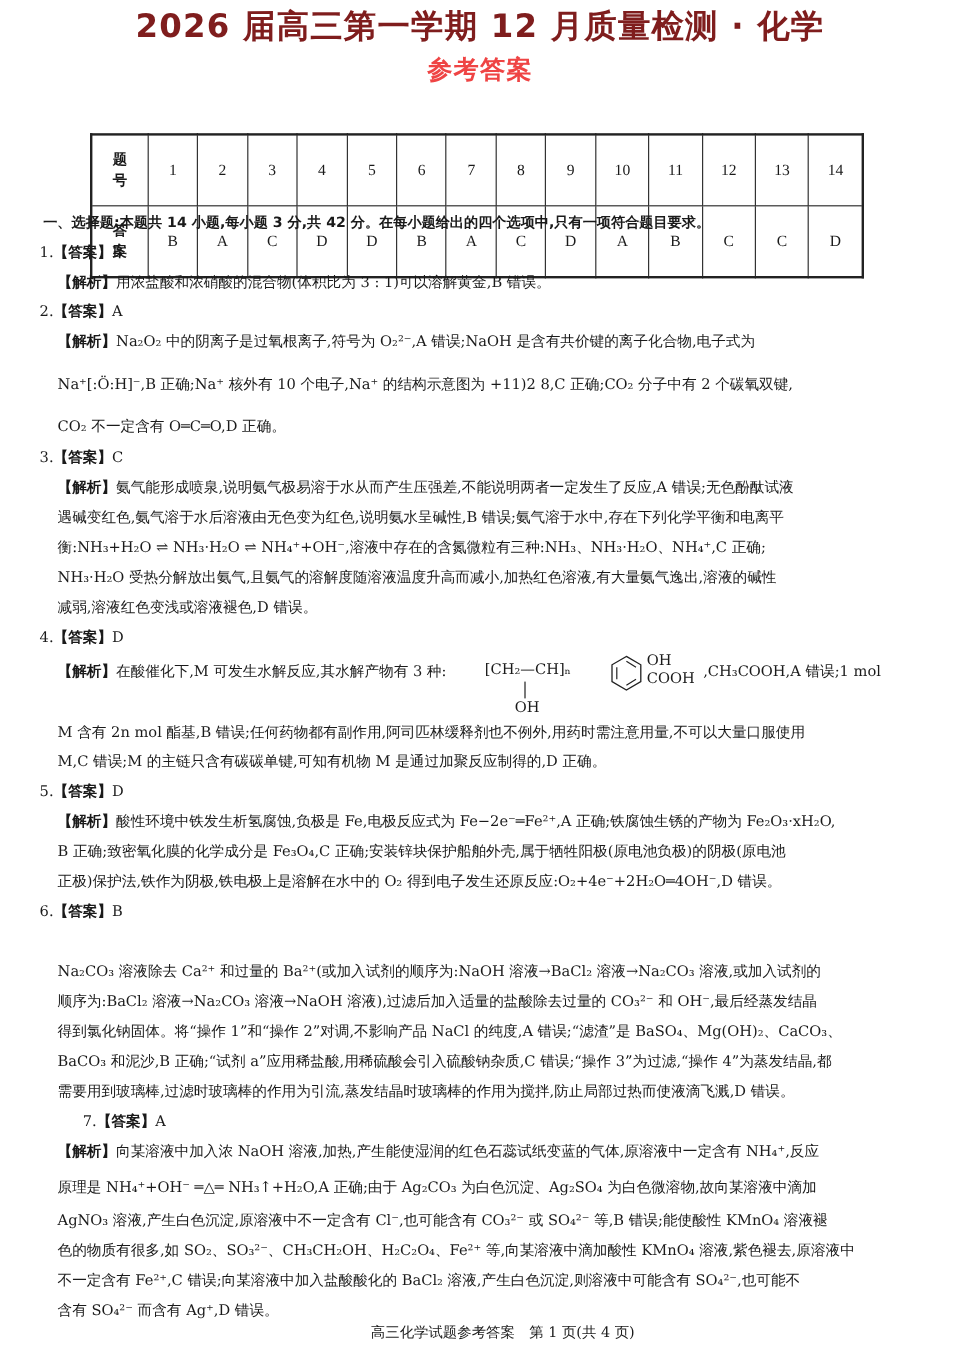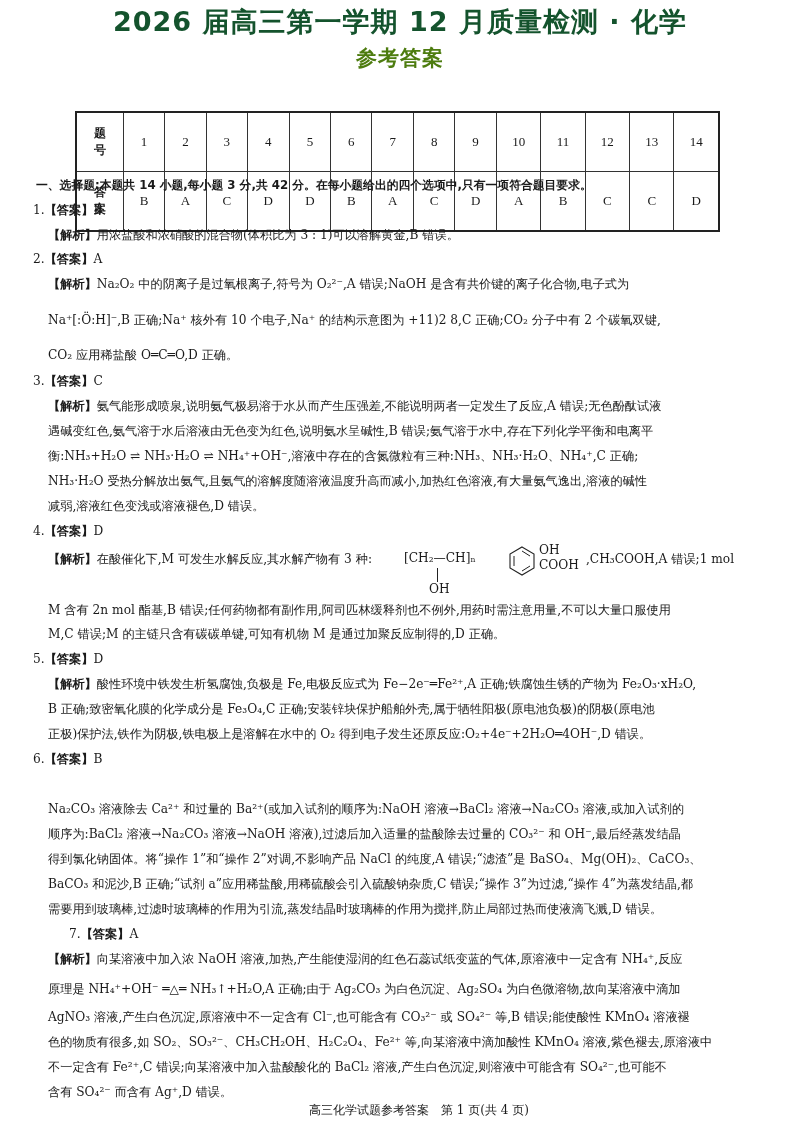--- a/index.html
+++ b/index.html
@@ -5,26 +5,26 @@
   html, body { margin: 0; padding: 0; background: #ffffff; }
   body {
     width: 800px; height: 1132px; position: relative; overflow: hidden;
     font-family: "DejaVu Serif", "Liberation Serif", serif;
     color: #1a1a1a;
   }
   .page { position: absolute; left: 0; top: 0; width: 800px; height: 1132px; }
   .title {
     position: absolute; left: 0; top: 4px; width: 800px; text-align: center;
     font-family: "DejaVu Sans", "Liberation Sans", sans-serif;
-    font-size: 27px; font-weight: bold; letter-spacing: 1px; color: #14532d;
+    font-size: 27px; font-weight: bold; letter-spacing: 1px; color: #7f1d1d;
   }
   .subtitle {
     position: absolute; left: 0; top: 44px; width: 800px; text-align: center;
     font-family: "DejaVu Sans", "Liberation Sans", sans-serif;
-    font-size: 21px; font-weight: bold; color: #4d7c0f; letter-spacing: 1px;
+    font-size: 21px; font-weight: bold; color: #ef4444; letter-spacing: 1px;
   }
   table.ans {
     position: absolute; left: 75px; top: 111px; width: 645px; height: 57px;
     border-collapse: collapse; border: 2px solid #222;
     font-family: "Liberation Serif", "DejaVu Serif", serif; font-size: 13px;
   }
   table.ans td {
     border: 1px solid #333; text-align: center; vertical-align: middle;
     height: 27px; padding: 12px; width: 41px;
   }
@@ -109,21 +109,21 @@
     <span class="tag">【解析】</span><span>用浓盐酸和浓硝酸的混合物(体积比为 3 : 1)可以溶解黄金,B 错误。</span>
   </div>
 
   <div class="line qnum" style="top:251px;">
     <span>2.</span><span class="tag">【答案】</span><span>A</span>
   </div>
   <div class="line body" style="top:276px;">
     <span class="tag">【解析】</span><span>Na₂O₂ 中的阴离子是过氧根离子,符号为 O₂²⁻,A 错误;NaOH 是含有共价键的离子化合物,电子式为</span>
   </div>
   <div class="line body" style="top:312px;">Na⁺[:Ö:H]⁻,B 正确;Na⁺ 核外有 10 个电子,Na⁺ 的结构示意图为 +11)2 8,C 正确;CO₂ 分子中有 2 个碳氧双键,</div>
-  <div class="line body" style="top:347px;">CO₂ 应用稀盐酸 O═C═O,D 正确。</div>
+  <div class="line body" style="top:347px;">CO₂ 不一定含有 O═C═O,D 正确。</div>
 
   <div class="line qnum" style="top:373px;">
     <span>3.</span><span class="tag">【答案】</span><span>C</span>
   </div>
   <div class="line body" style="top:398px;">
     <span class="tag">【解析】</span><span>氨气能形成喷泉,说明氨气极易溶于水从而产生压强差,不能说明两者一定发生了反应,A 错误;无色酚酞试液</span>
   </div>
   <div class="line body" style="top:423px;">遇碱变红色,氨气溶于水后溶液由无色变为红色,说明氨水呈碱性,B 错误;氨气溶于水中,存在下列化学平衡和电离平</div>
   <div class="line body" style="top:448px;">衡:NH₃+H₂O ⇌ NH₃·H₂O ⇌ NH₄⁺+OH⁻,溶液中存在的含氮微粒有三种:NH₃、NH₃·H₂O、NH₄⁺,C 正确;</div>
   <div class="line body" style="top:473px;">NH₃·H₂O 受热分解放出氨气,且氨气的溶解度随溶液温度升高而减小,加热红色溶液,有大量氨气逸出,溶液的碱性</div>

